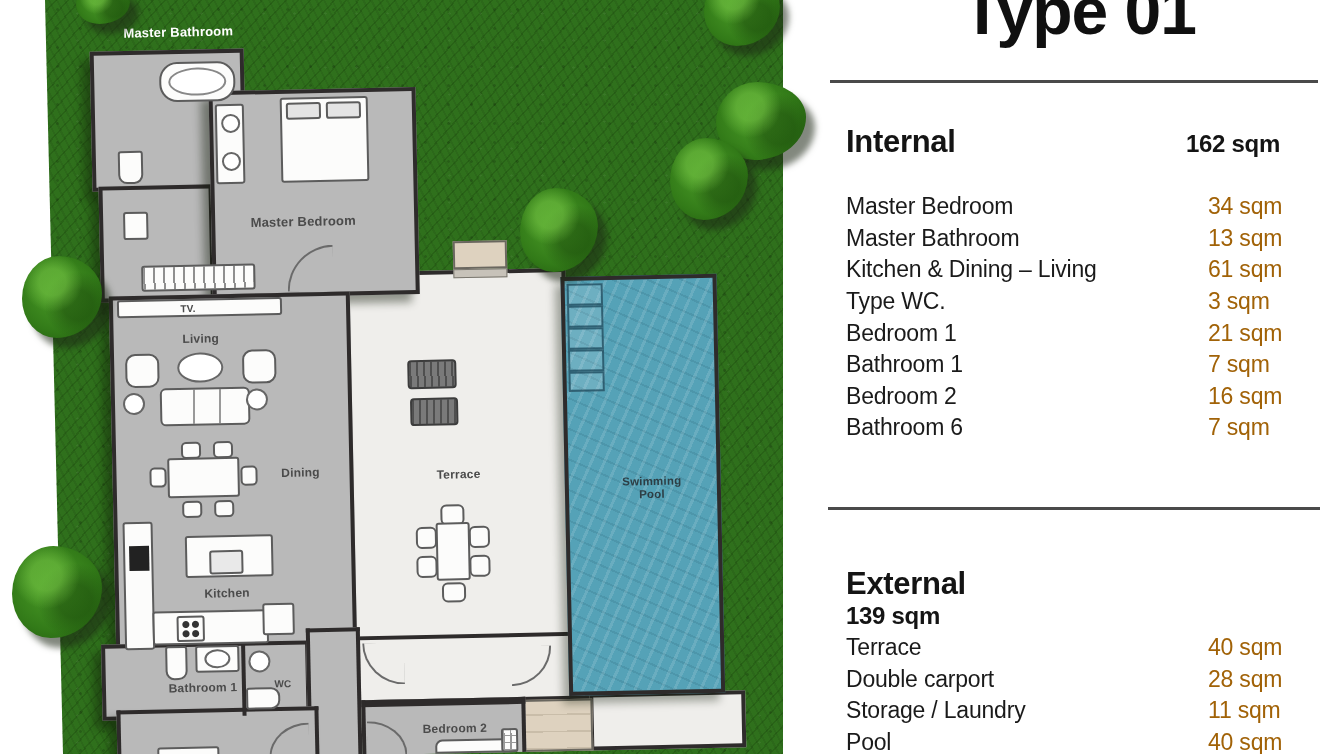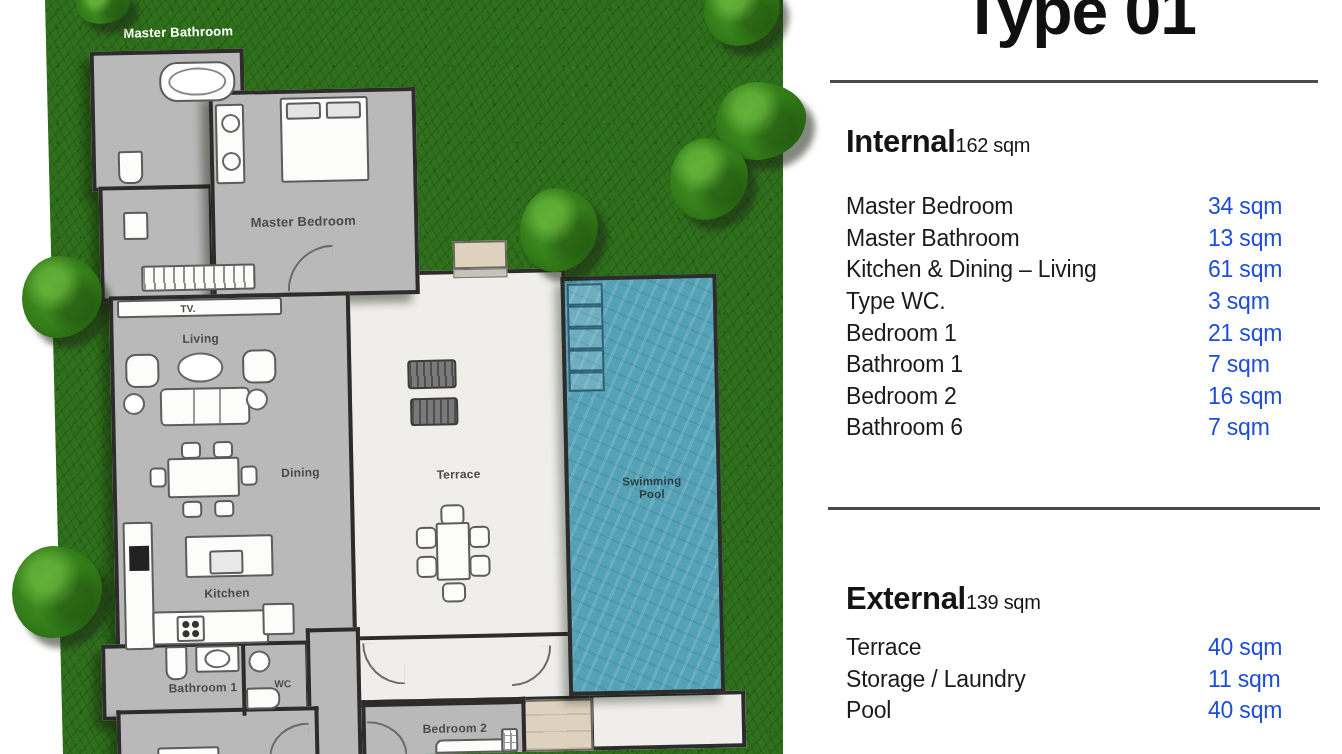--- a/index.html
+++ b/index.html
@@ -37,27 +37,27 @@
   .pool{position:absolute;box-sizing:border-box;border:4px solid #2e2b2b;background-color:#55a2b7;
         background-image:
           repeating-linear-gradient(115deg,rgba(255,255,255,.12) 0 3px,transparent 3px 12px),
           repeating-linear-gradient(25deg,rgba(18,62,80,.12) 0 2px,transparent 2px 14px);}
   .step{position:absolute;box-sizing:border-box;border:2px solid rgba(25,70,88,.75);background:rgba(255,255,255,.14);}
   
   .panel{position:absolute;left:783px;top:0;width:559px;height:754px;background:#ffffff;z-index:10;color:#141414;}
   .title{position:absolute;left:63px;top:-27px;width:466px;text-align:center;
          font-size:66px;font-weight:700;letter-spacing:-1px;color:#101010;}
   .divider{position:absolute;height:3px;background:#4a4a4a;}
-  .sec{position:absolute;left:63px;width:466px;display:flex;align-items:baseline;}
+  .sec{position:absolute;left:63px;width:466px;display:flex;justify-content:space-between;align-items:baseline;}
   .sec .sl{font-size:31px;font-weight:700;letter-spacing:-.3px;}
-  .sec .sv{font-size:20px;font-weight:400;width:126px;text-align:left;letter-spacing:-.3px;}
+  .sec .sv{font-size:24px;font-weight:700;width:126px;text-align:left;letter-spacing:-.3px;}
   .rows{position:absolute;left:63px;width:466px;}
   .row{display:flex;height:31.6px;align-items:center;}
   .rl{font-size:23px;flex:1;letter-spacing:-.2px;color:#1a1a1a;}
-  .rv{font-size:23px;width:104px;text-align:left;letter-spacing:-.2px;color:#1d4ed8;margin-left:37px;}
+  .rv{font-size:23px;width:104px;text-align:left;letter-spacing:-.2px;color:#a16207;margin-left:37px;}
   .lounger{position:absolute;box-sizing:border-box;border:2px solid #3c3c3c;border-radius:4px;background:#7a7a7a;
            background-image:repeating-linear-gradient(90deg,rgba(0,0,0,.35) 0 2px,transparent 2px 7px);}
   .beige{position:absolute;box-sizing:border-box;background:#ded2bf;border:2px solid #6a675f;}
 </style>
 </head>
 <body>
 
 <div class="stage">
 
   <div class="lawn"></div>
@@ -211,31 +211,35 @@
         <span class="rv">16 sqm</span>
       </div>
       <div class="row">
         <span class="rl">Bathroom 6</span>
         <span class="rv">7 sqm</span>
       </div>
     </div>
 
     <div class="divider" style="left:45px;top:507px;width:492px;"></div>
 
-    <div class="sec" style="top:581px;">
+    <div class="sec" style="top:566px;flex-direction:column;">
       <span class="sl">External</span>
       <span class="sv">139 sqm</span>
     </div>
 
     <div class="rows" style="top:632px;">
       <div class="row">
         <span class="rl">Terrace</span>
         <span class="rv">40 sqm</span>
       </div>
       <div class="row">
+        <span class="rl">Double carport</span>
+        <span class="rv">28 sqm</span>
+      </div>
+      <div class="row">
         <span class="rl">Storage / Laundry</span>
         <span class="rv">11 sqm</span>
       </div>
       <div class="row">
         <span class="rl">Pool</span>
         <span class="rv">40 sqm</span>
       </div>
     </div>
   </div>
 

